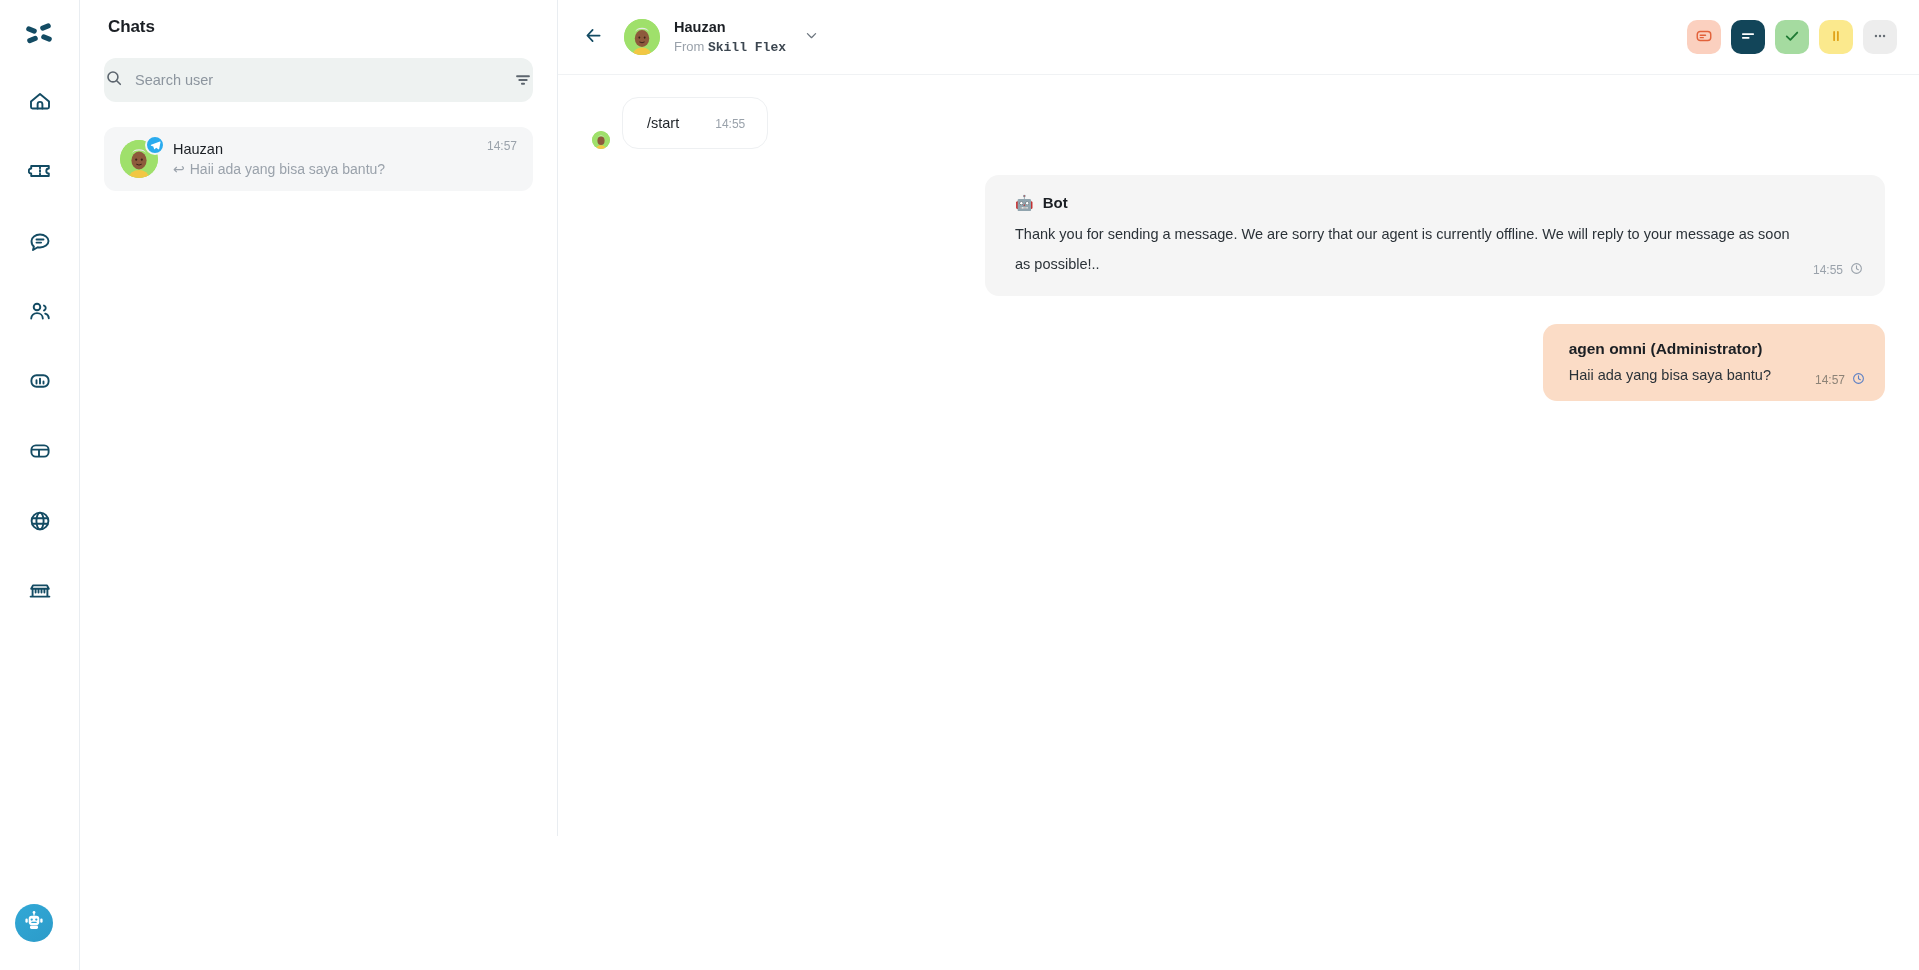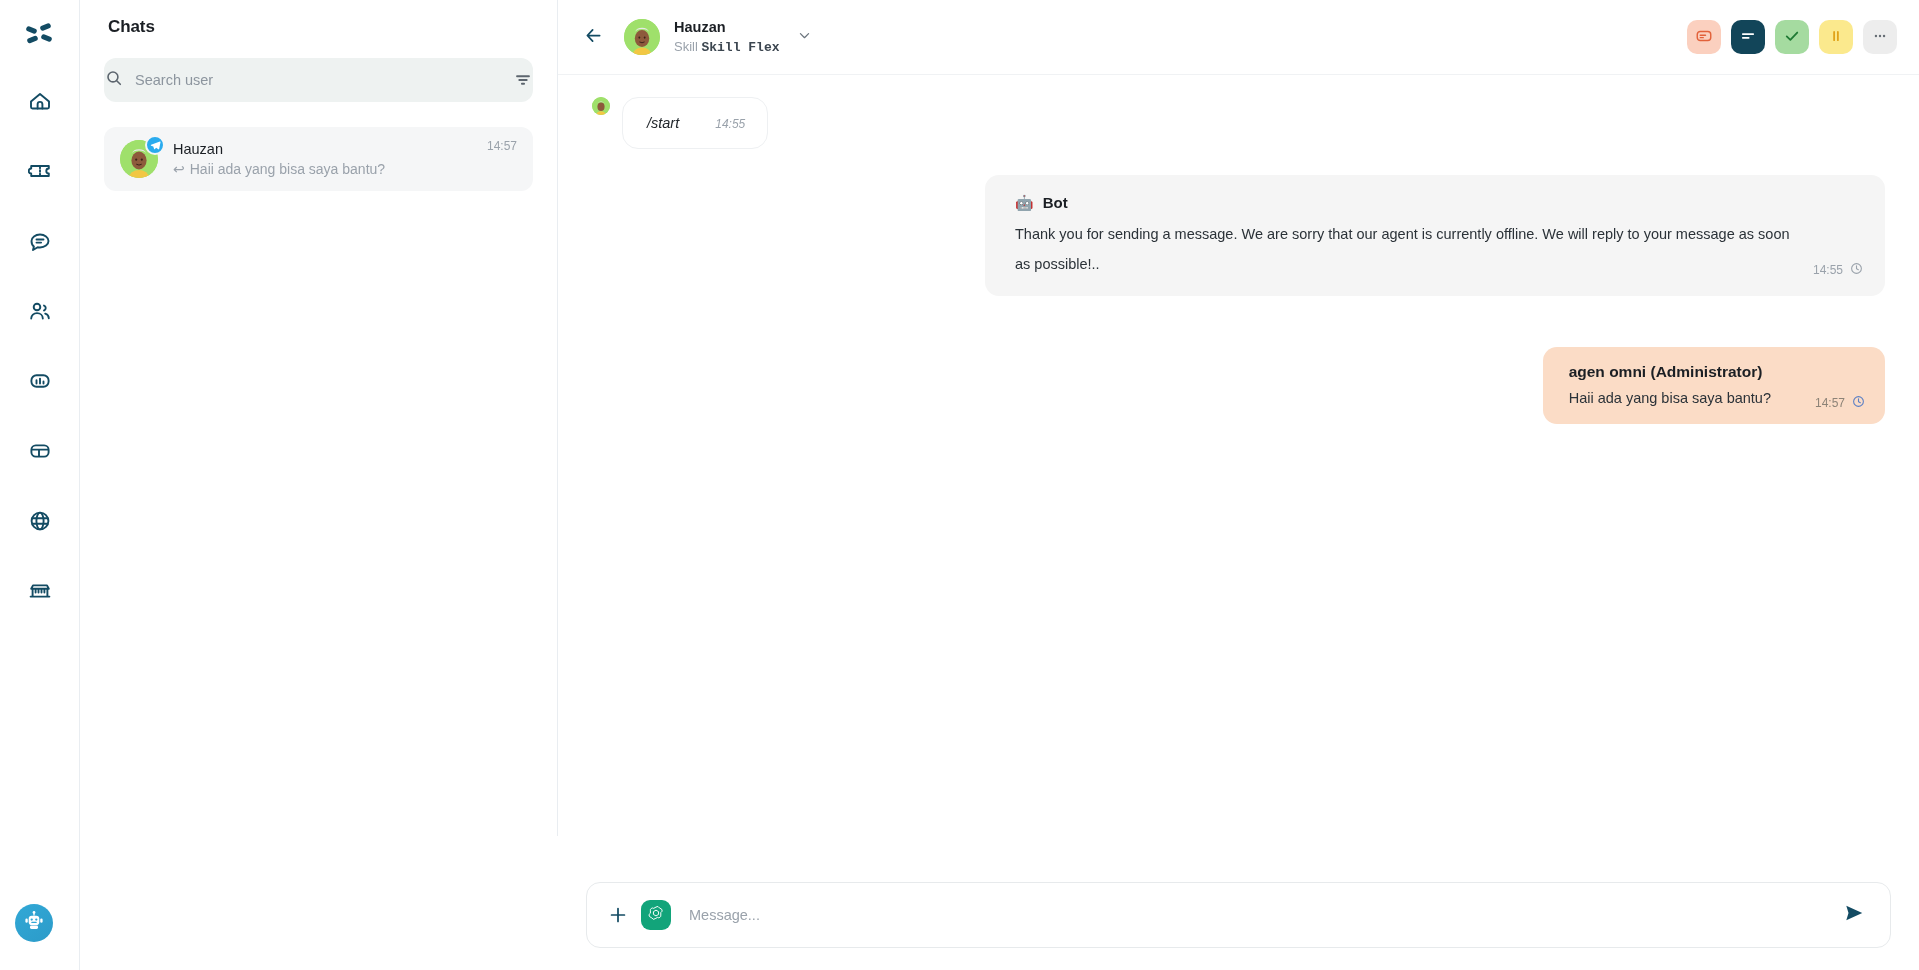--- a/index.html
+++ b/index.html
@@ -113,21 +113,21 @@
   .act-btn {
     width: 34px; height: 34px; border-radius: 10px;
     display: flex; align-items: center; justify-content: center; cursor: pointer;
     border: none;
   }
 
   .thread { flex: 1; overflow: hidden; padding: 0 34px; position: relative; }
   .day-divider { text-align: center; margin-top: 26px; }
   .day-divider span { font-size: 11.5px; letter-spacing: 0.9px; color: #9aa2ab; }
 
-  .msg-in-row { display: flex; align-items: flex-start; margin-top: 22px; font-style: italic; }
+  .msg-in-row { display: flex; align-items: flex-end; margin-top: 22px; }
   .msg-in-avatar { width: 18px; height: 18px; border-radius: 50%; overflow: hidden; background: #9fe06b; flex: 0 0 18px; margin-right: 12px; position: relative; }
   .bubble-in {
     background: #ffffff;
     border: 1px solid #eef0f2;
     border-radius: 16px;
     padding: 17px 22px 17px 24px;
     display: flex; align-items: baseline; gap: 36px;
     max-width: 680px;
   }
   .bubble-in .txt { font-size: 14.5px; color: #22272c; }
@@ -145,21 +145,20 @@
   .bot-body { font-size: 14.5px; color: #2b3238; line-height: 30px; margin-top: 5px; padding-right: 70px; }
   .bubble-meta { position: absolute; right: 22px; bottom: 18px; display: flex; align-items: center; gap: 7px; font-size: 12px; color: #9aa2ab; }
 
   .msg-out-row { display: flex; justify-content: flex-end; margin-top: 28px; }
   .bubble-out {
     background: #fbdcc6;
     border-radius: 14px;
     padding: 14px 24px 14px 26px;
     position: relative;
     min-width: 340px;
-    margin-top: 23px;
   }
   .out-title { font-size: 15.5px; font-weight: 700; color: #1b1f24; line-height: 22px; }
   .out-body { font-size: 14.5px; color: #2b3238; line-height: 24px; margin-top: 3px; padding-right: 90px; }
   .bubble-meta-out { position: absolute; right: 20px; bottom: 13px; display: flex; align-items: center; gap: 7px; font-size: 12px; color: #8d8377; }
 
   
   .composer-wrap { padding: 0 28px 22px 28px; }
   .composer {
     height: 66px;
     border: 1px solid #e7eaec;
@@ -358,21 +357,21 @@
           <path d="M11.8 13.5 a7.4 5.5 0 0 1 14.4 0 a7.4 4 0 0 0-14.4 0 z" fill="#e8e8e8"></path>
           <ellipse cx="16.2" cy="19.6" rx="1" ry="1.2" fill="#3a2218"></ellipse>
           <ellipse cx="21.8" cy="19.6" rx="1" ry="1.2" fill="#3a2218"></ellipse>
           <path d="M16.6 24.4 q2.4 1.6 4.8 0" stroke="#3a2218" stroke-width="1" fill="none" stroke-linecap="round"></path>
         </svg>
       </div>
 
       <div class="head-text">
         <div class="head-name">Hauzan</div>
         <div class="head-sub">
-          <span>Skill</span>
+          <span>From</span>
           <b>Skill Flex</b>
         </div>
       </div>
 
       <div class="head-caret">
         <span>
           <svg width="15" height="15" viewBox="0 0 24 24" fill="none" stroke="#6b747d" stroke-width="2" stroke-linecap="round" stroke-linejoin="round">
             <path d="M5.5 9 L12 15.5 L18.5 9"></path>
           </svg>
         </span>
@@ -467,39 +466,14 @@
               <svg width="13" height="13" viewBox="0 0 24 24" fill="none" stroke="#5b7fc4" stroke-width="2" stroke-linecap="round">
                 <circle cx="12" cy="12" r="9"></circle>
                   <path d="M12 7 v5.4 l3.4 2"></path>
               </svg>
             </span>
           </div>
         </div>
       </div>
     </div>
 
-    <div class="composer-wrap">
-      <div class="composer">
-        <span class="plus-btn">
-          <svg width="22" height="22" viewBox="0 0 24 24" fill="none" stroke="#134b63" stroke-width="1.9" stroke-linecap="round">
-            <path d="M12 5 v14 M5 12 h14"></path>
-          </svg>
-        </span>
-        <span class="gpt-btn">
-          <span>
-            <svg width="18" height="18" viewBox="0 0 24 24" fill="none" stroke="#ffffff" stroke-width="1.3" stroke-linejoin="round">
-              <path d="M12 4.1 a3 3 0 0 1 4.5 1.1 l3 1.7 a3 3 0 0 1-1.1 4.5 v3.4 a3 3 0 0 1-4.5 3.1 l-3 1.7 a3 3 0 0 1-4.5-1.1 l-3-1.7 a3 3 0 0 1 1.1-4.5 V8.9 a3 3 0 0 1 4.5-3.1 z"></path>
-              <path d="M12 8.2 l3.4 2 v3.7 l-3.4 2 -3.4-2 v-3.7 z"></path>
-            </svg>
-          </span>
-        </span>
-        <input class="composer-input" value="" placeholder="Message..." style="">
-        <span class="send-btn">
-          <span>
-            <svg width="22" height="22" viewBox="0 0 24 24" fill="#134b63">
-              <path d="M3.6 4.2 L21 12 L3.6 19.8 L6 12 Z"></path>
-            </svg>
-          </span>
-        </span>
-      </div>
-    </div>
   </div>
 </div>
 
 </body></html>

